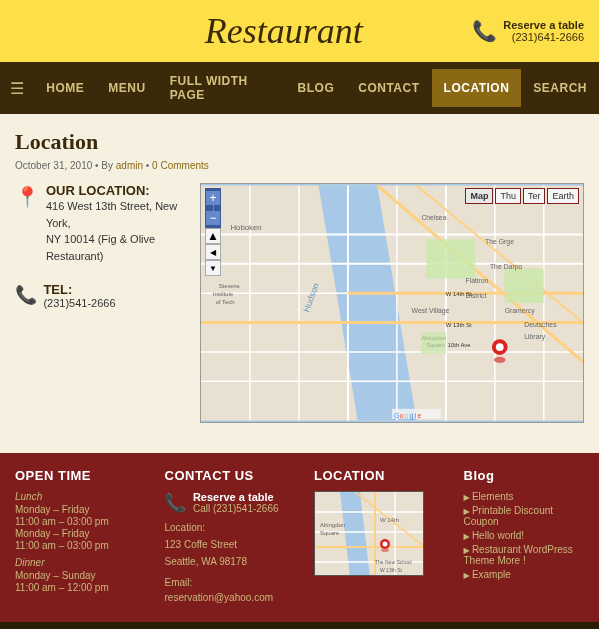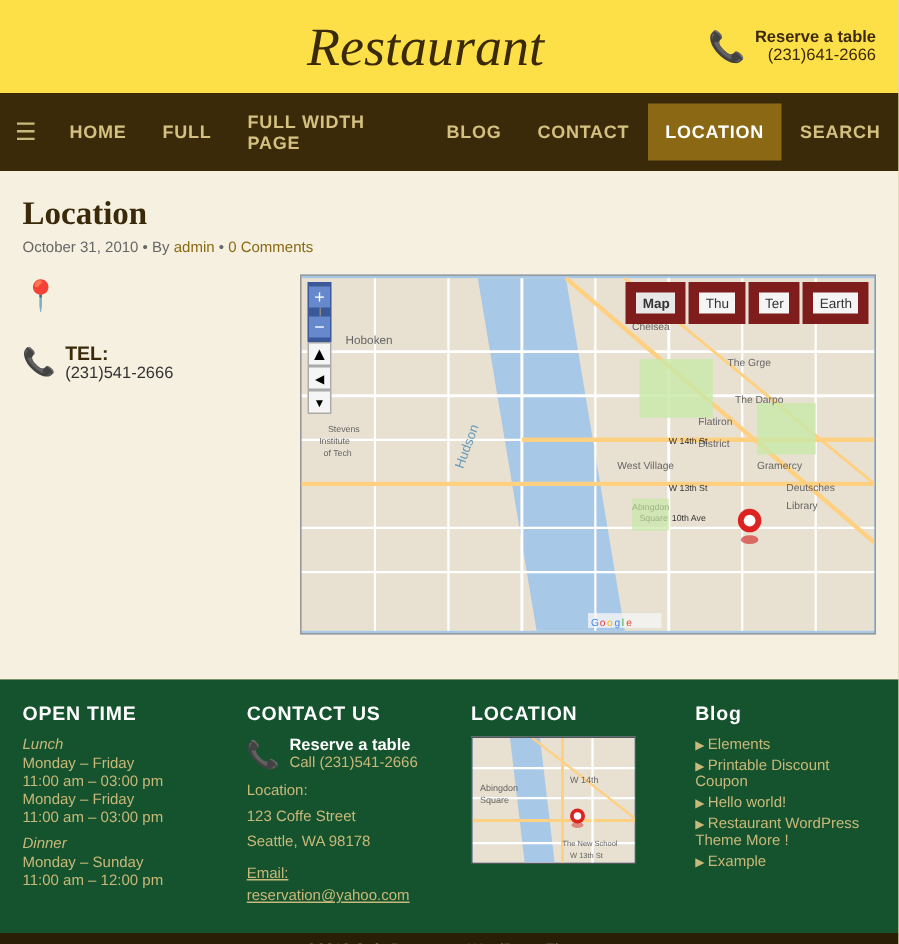--- a/index.html
+++ b/index.html
@@ -141,21 +141,21 @@
     
     #map-toolbar {
       position: absolute;
       top: 4px;
       right: 4px;
       display: flex;
       gap: 2px;
     }
     .map-btn {
       background: #f5f5f5;
-      border: 7px solid #7f1d1d;
+      border: 1px solid #7f1d1d;
       font-size: 9px;
       padding: 2px 4px;
       cursor: pointer;
       color: #333;
     }
     .map-btn.active-map { background: #e8e8e8; font-weight: bold; }
 
     #map-zoom-controls {
       position: absolute;
       top: 4px;
@@ -169,21 +169,21 @@
       width: 16px;
       height: 14px;
       font-size: 10px;
       cursor: pointer;
       text-align: center;
       line-height: 12px;
     }
 
     
     #footer {
-      background: #14532d;
+      background: #7f1d1d;
       color: #c8b87a;
       padding: 15px;
       display: flex;
       gap: 29px;
     }
     .footer-col {
       flex: 1;
     }
     .footer-col-title {
       font-size: 13px;
@@ -266,21 +266,21 @@
     <div>
       <div style="font-weight:bold;font-size:11px;color:#3b2a0a;">Reserve a table</div>
       <div style="font-size:11px;color:#3b2a0a;">(231)641-2666</div>
     </div>
   </div>
 </div>
 
 <nav id="nav">
   <span id="menu-icon-nav">☰</span>
   <a class="nav-item">HOME</a>
-  <a class="nav-item">FULL</a>
+  <a class="nav-item">MENU</a>
   <a class="nav-item">FULL WIDTH PAGE</a>
   <a class="nav-item">BLOG</a>
   <a class="nav-item">CONTACT</a>
   <a class="nav-item active">LOCATION</a>
   <a class="nav-item">SEARCH</a>
 </nav>
 
 <div id="content">
   <h1 id="page-title">Location</h1>
   <div id="breadcrumb-line">
@@ -288,20 +288,27 @@
     <span> • By </span>
     <a>admin</a>
     <span> • </span>
     <a>0 Comments</a>
   </div>
 
   <div id="location-section">
     <div id="location-info">
       <div id="our-location-block">
         <span id="location-icon">📍</span>
+        <div>
+          <div id="our-location-title">OUR LOCATION:</div>
+          <div id="our-location-address">
+            <span>416 West 13th Street, New York,</span><br>
+            <span>NY 10014 (Fig &amp; Olive Restaurant)</span>
+          </div>
+        </div>
       </div>
       <div id="tel-block">
         <span id="tel-icon">📞</span>
         <div>
           <div id="tel-title">TEL:</div>
           <div id="tel-number">(231)541-2666</div>
         </div>
       </div>
     </div>
 
@@ -422,21 +429,21 @@
     <div class="footer-phone-row">
       <span class="footer-phone-icon">📞</span>
       <div>
         <div class="footer-phone-bold">Reserve a table</div>
         <div class="footer-phone-sub">Call (231)541-2666</div>
       </div>
     </div>
     <div class="footer-text">Location:</div>
     <div class="footer-text">123 Coffe Street</div>
     <div class="footer-text">Seattle, WA 98178</div>
-    <div class="footer-text" style="margin-top:6px;text-decoration:underline;">Email: reservation@yahoo.com</div>
+    <div class="footer-text" style="margin-top:6px;">Email: reservation@yahoo.com</div>
   </div>
 
   <div class="footer-col">
     <div class="footer-col-title">LOCATION</div>
     <div class="footer-map-img">
       <svg width="110" height="85" viewBox="0 0 110 85" xmlns="http://www.w3.org/2000/svg">
         <rect width="110" height="85" fill="#e8e0d0"></rect>
         <polygon points="25,0 45,0 55,85 35,85" fill="#a8c8e8"></polygon>
         <line x1="0" y1="20" x2="110" y2="20" stroke="#fff" stroke-width="1.5"></line>
         <line x1="0" y1="40" x2="110" y2="40" stroke="#fff" stroke-width="1.5"></line>

